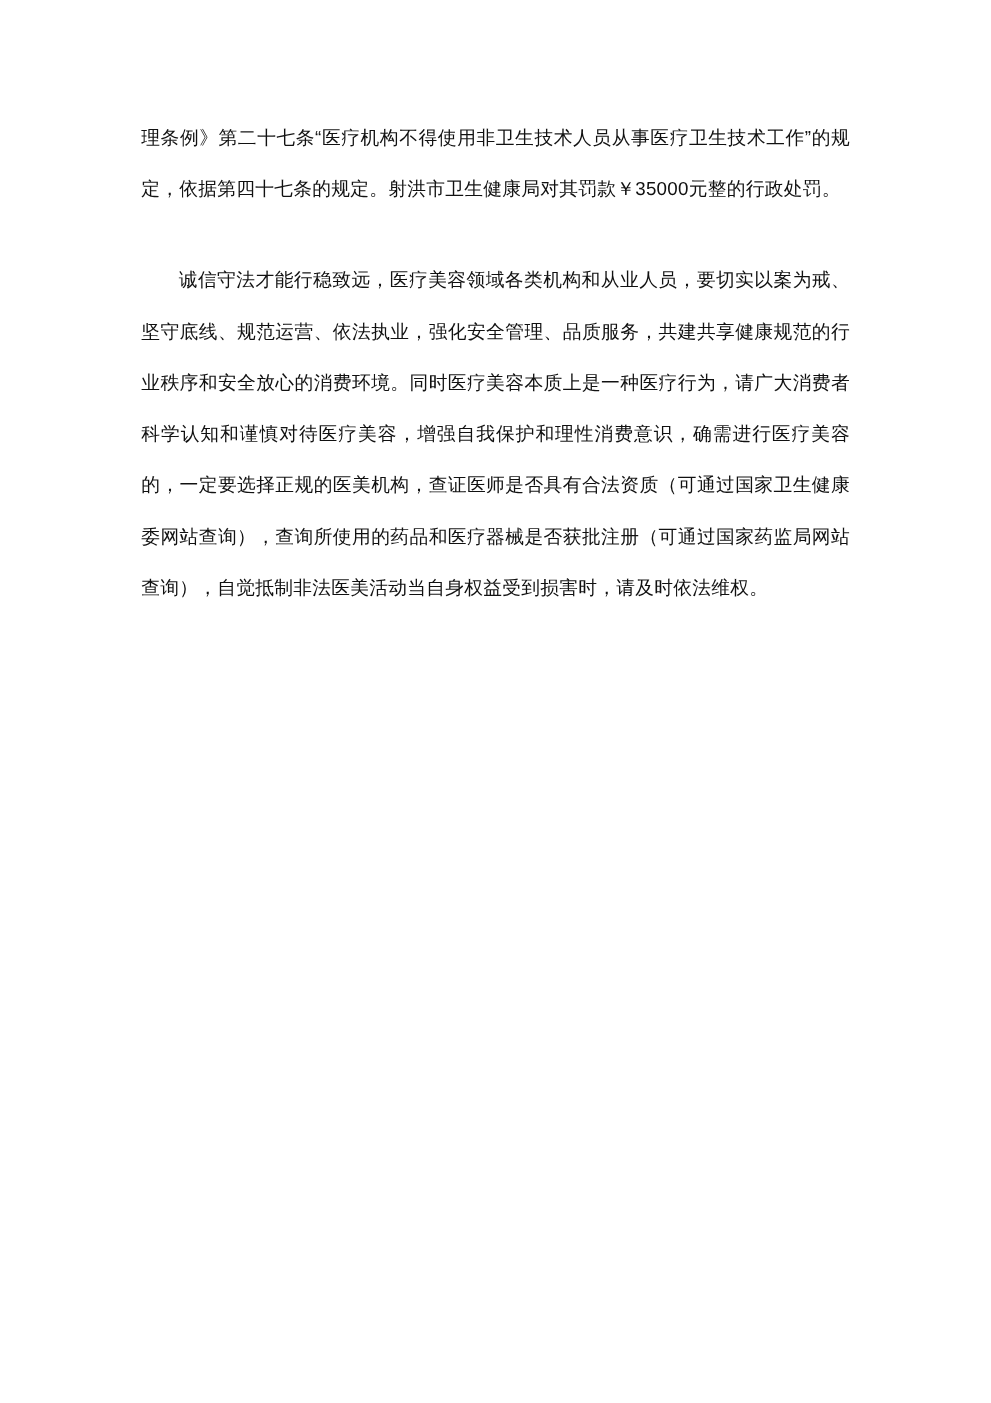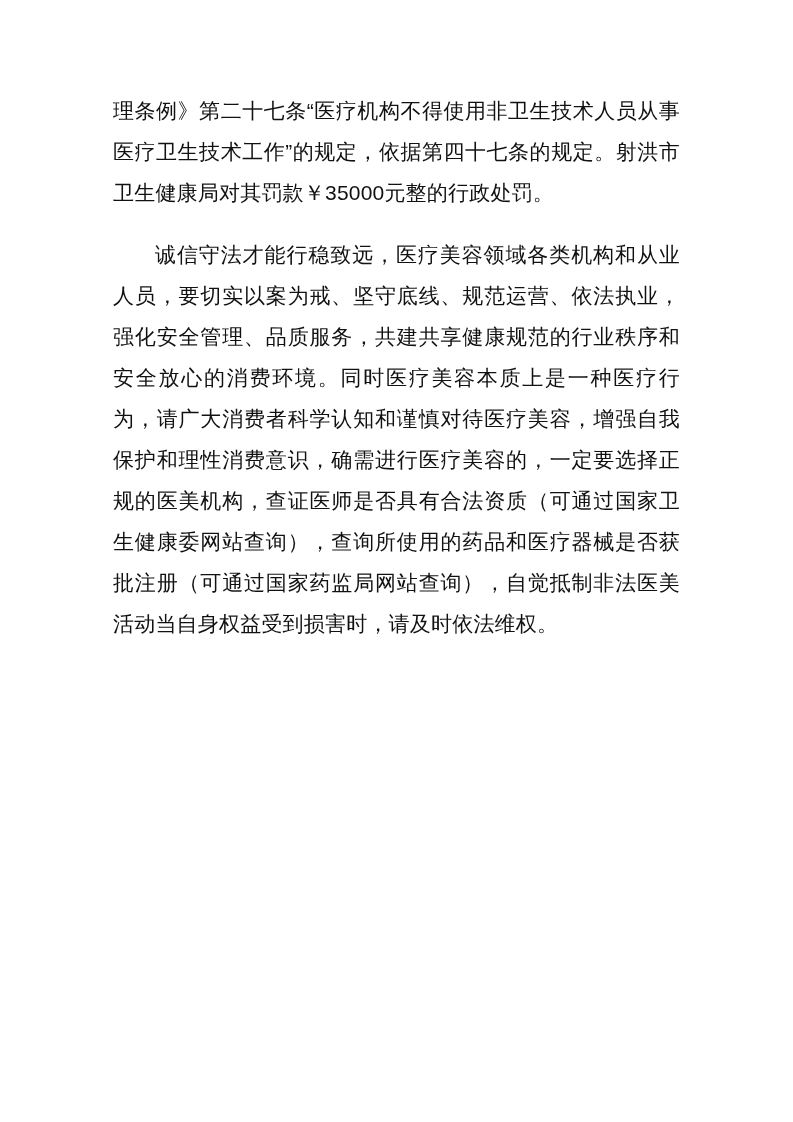--- a/index.html
+++ b/index.html
@@ -19,31 +19,31 @@
     width: 793px;
     height: 1122px;
     background: #ffffff;
     box-sizing: border-box;
     padding: 90px 113px 60px 113px;
   }
   .doc-body {
     width: 567px;
   }
   .para {
-    font-size: 21px;
+    font-size: 15px;
     line-height: 41px;
     text-align: justify;
     text-justify: inter-ideograph;
     letter-spacing: 0.2px;
     color: #111111;
     margin: 0;
     font-weight: 500;
   }
   .para + .para {
-    margin-top: 21px;
+    margin-top: 32px;
   }
   .indent {
     text-indent: 2em;
   }
 </style>
 </head>
 <body>
 
 <div class="page">
   <div class="doc-body">

